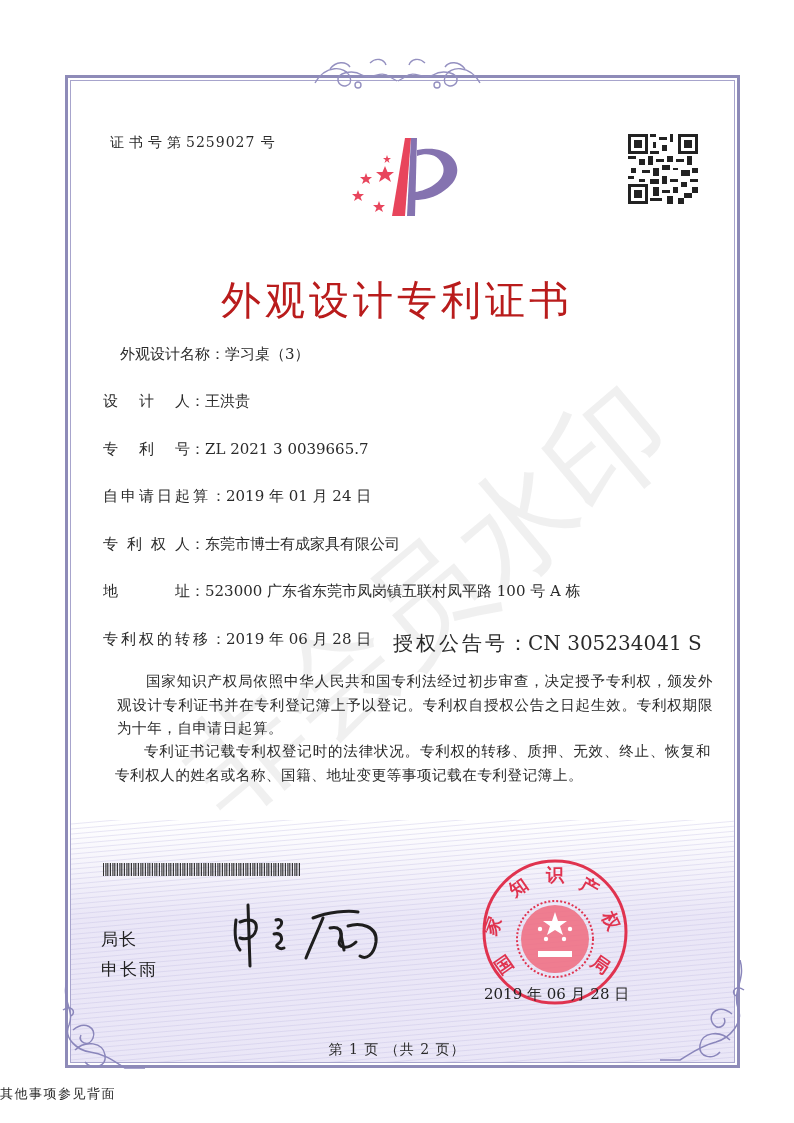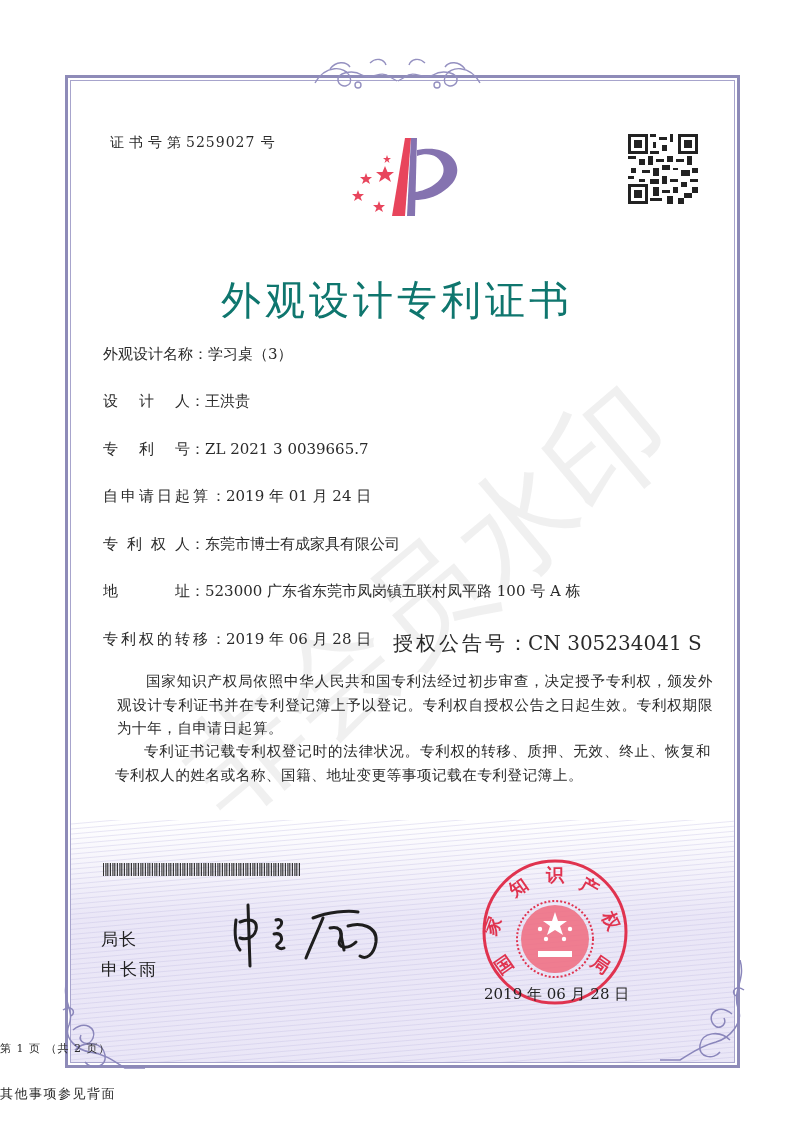--- a/index.html
+++ b/index.html
@@ -32,27 +32,27 @@
   .cert-no {
     position:absolute; left:98px; top:134px; font-size:14px; letter-spacing:1px;margin-left:12px;
   }
   .cert-no .lab { letter-spacing:5px; }
   .qr { position:absolute; left:628px; top:134px; width:70px; height:70px; }
   .logo { position:absolute; left:345px; top:128px; width:115px; height:95px; }
 
   .title {
     position:absolute; left:0; width:794px; top:246px; text-align:center;
     font-family:"DejaVu Sans","Liberation Sans",sans-serif;
-    font-size:40px; letter-spacing:4px; color:#0f766e; font-weight:normal;
+    font-size:40px; letter-spacing:4px; color:#b91c1c; font-weight:normal;
   }
   .field {
     position:absolute; left:103px; font-size:15px; white-space:nowrap;
   }
   .field .k { display:inline-block; }
-  .f1 { top:345px; } .f2 { top:392px; } .f3 { top:440px; }
+  .f1 { top:345px;margin-left:17px; } .f2 { top:392px; } .f3 { top:440px; }
   .f4 { top:487px; } .f5 { top:535px; } .f6 { top:582px; } .f7 { top:630px; }
   .k-spread3 { width:87px; display:inline-flex !important; justify-content:space-between; }
   .k-spread5 { width:87px; display:inline-flex !important; justify-content:space-between; }
   .k-addr { width:87px; display:inline-flex !important; justify-content:space-between; }
   .pub-no { position:absolute; left:393px; top:630px; font-size:20px; white-space:nowrap; }
 
   .para {
     position:absolute; left:103px; width:596px; font-size:14.5px; line-height:23.5px;
     font-family:"DejaVu Serif","Liberation Serif",serif; letter-spacing:0.6px;
     text-indent:2em; text-align:justify;
@@ -74,21 +74,21 @@
   }
 
   .watermark {
     position:absolute; left:160px; top:450px; font-size:118px; color:rgba(150,150,150,0.14);
     transform:rotate(-40deg); transform-origin:left top;
     font-family:"DejaVu Sans","Liberation Sans",sans-serif; white-space:nowrap; pointer-events:none;
     top:730px; left:150px;
   }
 
   .page-no {
-    position:absolute; left:0; width:794px; top:1041px; font-size:11px; letter-spacing:1px;
+    position:absolute; left:0; width:794px; top:1041px; text-align:center; font-size:14px; letter-spacing:1px;
   }
   .back-note {
     position:absolute; left:0; width:794px; top:1085px; text-align:left; font-size:13px; letter-spacing:1.5px;
   }
 </style>
 </head>
 <body>
 
 <div class="frame-outer"></div>
 <div class="frame-inner"></div>

